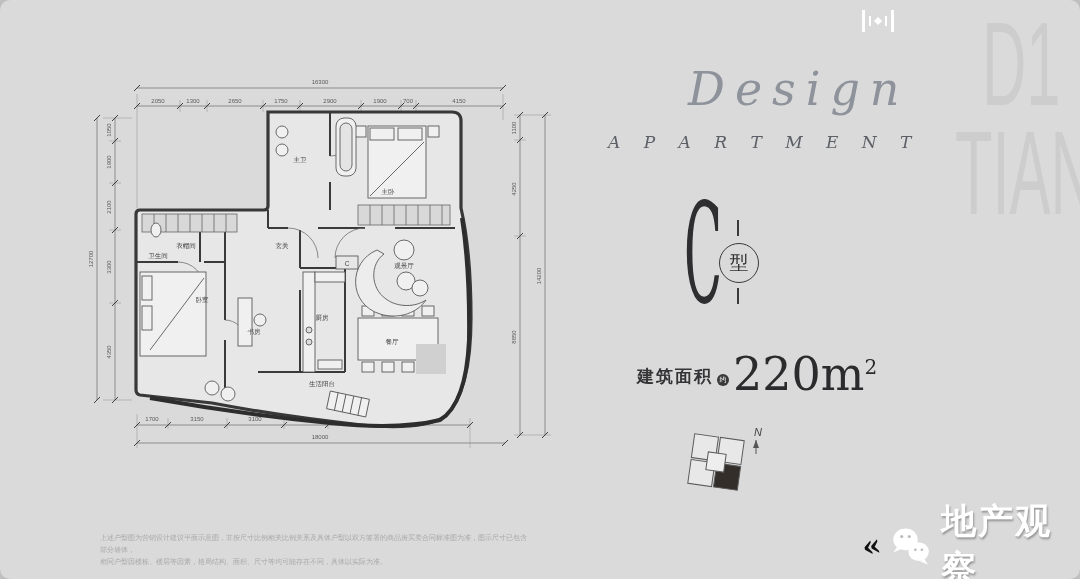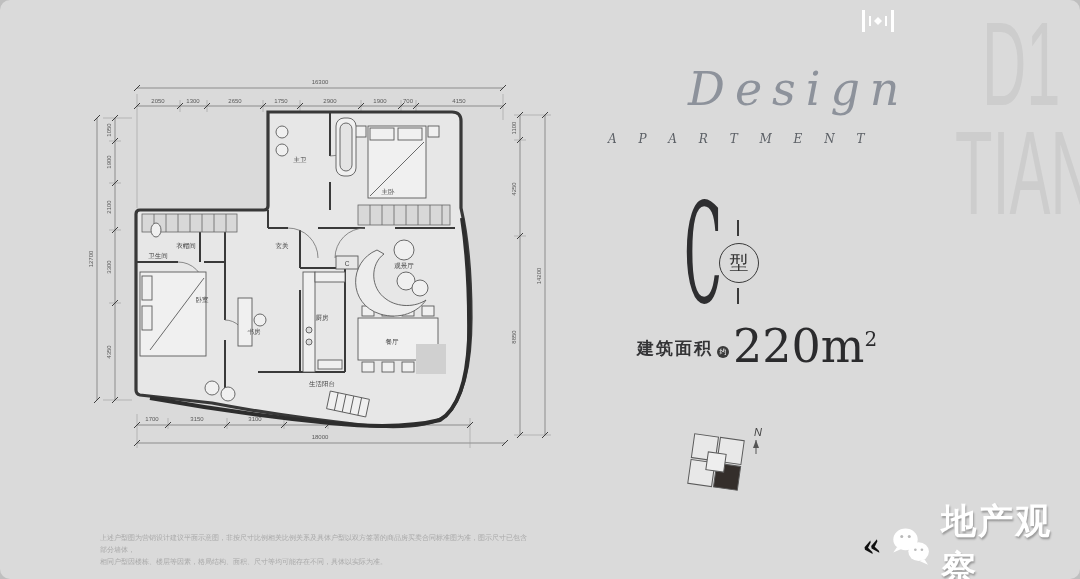--- a/index.html
+++ b/index.html
@@ -8,34 +8,34 @@
   svg text{font-family:"Liberation Sans",sans-serif;}
   .dimtxt{font-size:6px;fill:#5a5a5a;}
   .roomtxt{font-size:6.5px;fill:#454545;}
   .wm{position:absolute;left:955px;top:10px;color:#cdcdcd;font-size:118px;line-height:.92;
       font-family:"Liberation Sans",sans-serif;transform:scaleX(.52);transform-origin:left top;
       white-space:nowrap;}
   .wm .l1{margin-left:52px;}
   .design-script{position:absolute;left:688px;top:62px;font-family:"DejaVu Serif",serif;
       font-style:italic;font-size:46px;color:#8d929b;letter-spacing:10px;font-weight:300;}
   .apartment{position:absolute;left:608px;top:132px;font-family:"DejaVu Serif",serif;
-      font-style:italic;font-size:12px;color:#5c6066;letter-spacing:9px;}
+      font-style:italic;font-size:17px;color:#5c6066;letter-spacing:9px;}
   .bigC{position:absolute;left:684px;top:186px;font-family:"DejaVu Serif",serif;
       font-size:138px;line-height:1;color:#2e2e30;transform:scaleX(.36);transform-origin:left top;}
   .typecircle{position:absolute;left:719px;top:243px;width:38px;height:38px;border:1.5px solid #3a3a3a;
       border-radius:50%;display:flex;align-items:center;justify-content:center;font-size:19px;color:#333;}
   .tick-v{position:absolute;left:737px;width:1.5px;height:16px;background:#3a3a3a;}
-  .area-row{position:absolute;left:637px;top:326px;display:flex;align-items:flex-end;}
+  .area-row{position:absolute;left:637px;top:334px;display:flex;align-items:flex-end;}
   .area-label{font-size:17px;font-weight:bold;color:#34343
 
 6;letter-spacing:2px;padding-bottom:7px;}
   .area-label{font-size:17px;font-weight:bold;color:#343436;letter-spacing:2px;padding-bottom:7px;}
   .area-approx{width:12px;height:12px;border-radius:50%;background:#3a3a3a;color:#fff;font-size:7px;
       display:flex;align-items:center;justify-content:center;margin:0 4px 9px 4px;}
-  .area-value{font-family:"DejaVu Serif",serif;font-size:46px;line-height:.9;color:#2b2b2d;}
+  .area-value{font-family:"DejaVu Serif",serif;font-size:46px;line-height:.9;color:#2b2b2d;margin-top:20px;}
   .area-value sup{font-size:20px;}
   .brandrow{position:absolute;left:862px;top:498px;display:flex;align-items:center;}
   .chevrons{font-family:"DejaVu Serif",serif;font-size:30px;font-weight:bold;color:#101010;
       transform:rotate(-10deg);margin-right:2px;}
   .brandname{font-size:35px;font-weight:bold;color:#ffffff;letter-spacing:2px;
       text-shadow:1px 2px 2px rgba(0,0,0,.3);margin-left:6px;}
   .disclaimer{position:absolute;left:100px;top:532px;width:430px;font-size:7px;line-height:1.7;
       color:#a9a9a9;}
 </style>
 </head>

